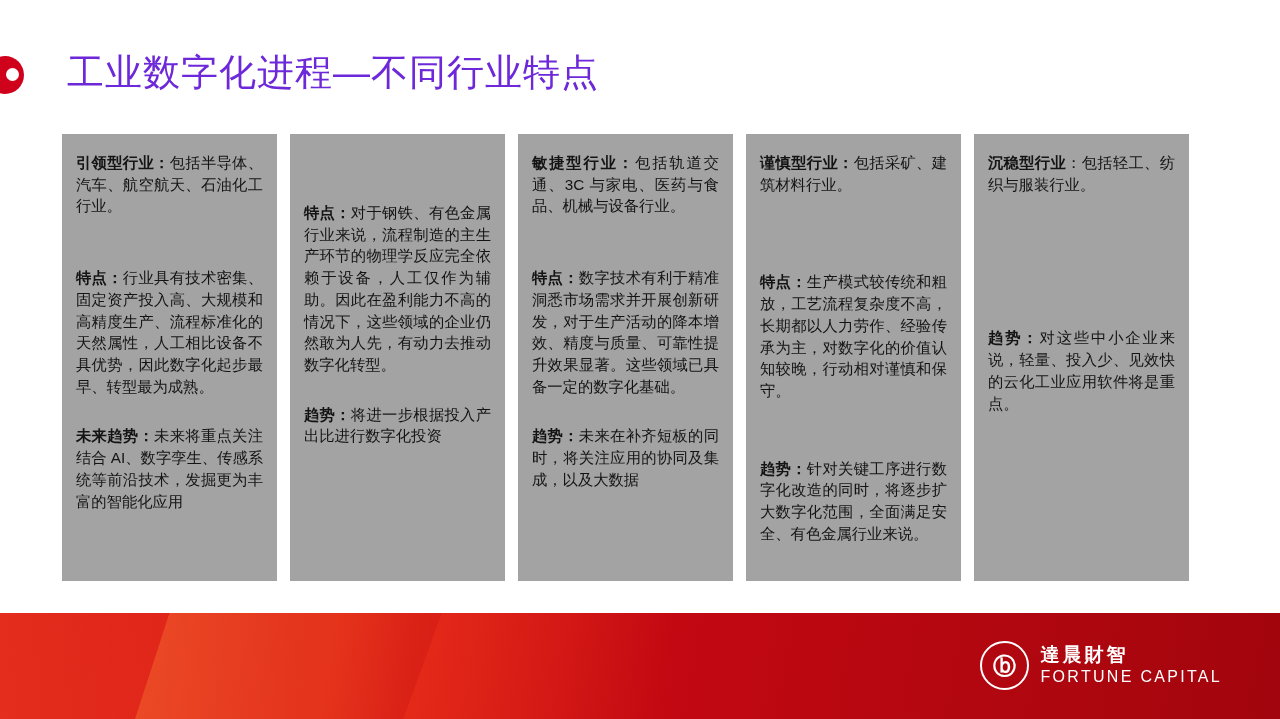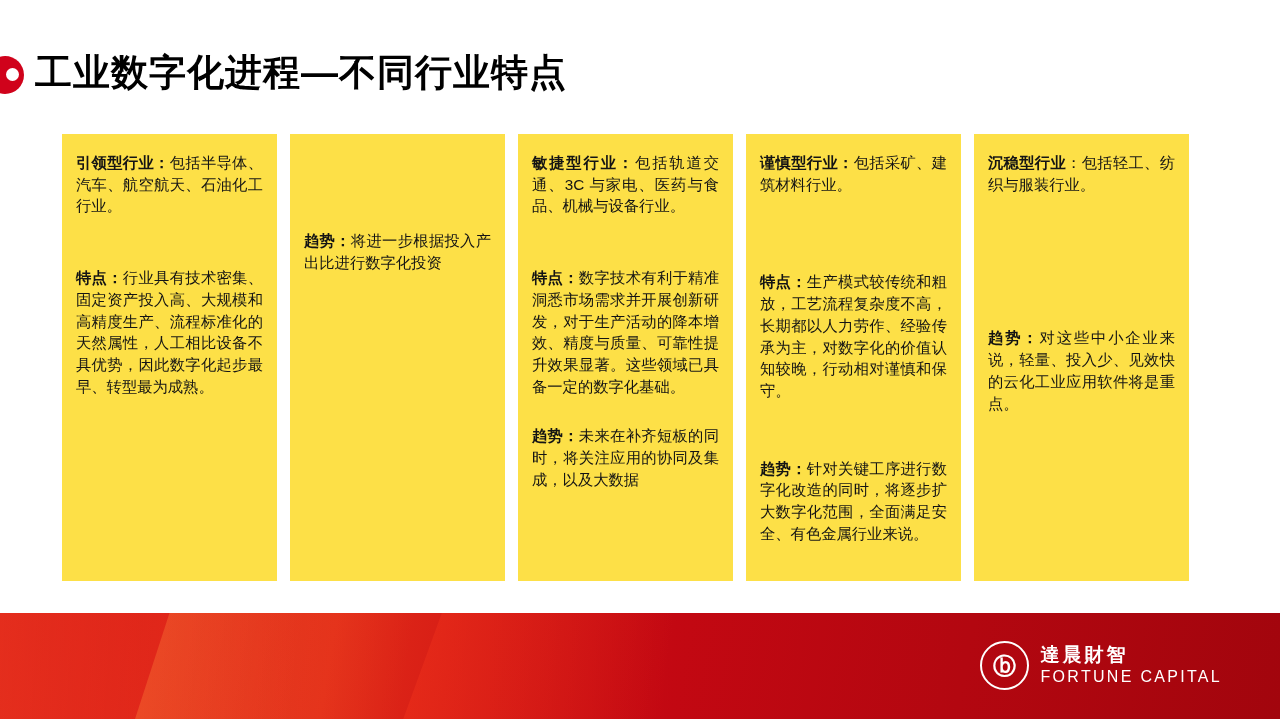--- a/index.html
+++ b/index.html
@@ -42,41 +42,41 @@
     position: absolute;
     left: 20px;
     top: 12px;
     width: 13px;
     height: 13px;
     background: #ffffff;
     border-radius: 50%;
   }
   .page-title {
     position: absolute;
-    left: 35px;
+    left: 67px;
     top: 20px;
     font-size: 37px;
-    color: #000000;
+    color: #6d28d9;
     letter-spacing: 1px;
     white-space: nowrap;
-    font-weight: 700;
+    font-weight: 400;
   }
 
   
   .columns {
     position: absolute;
     top: 134px;
     left: 62px;
     width: 1158px;
     display: flex;
     gap: 13px;
   }
   .col {
     width: 215px;
-    background: #fde047;
+    background: #a3a3a3;
     padding: 18px 14px 16px 14px;
     box-sizing: border-box;
     min-height: 447px;
     display: flex;
     flex-direction: column;
   }
   .block {
     font-size: 15.3px;
     line-height: 1.42;
     color: #141414;
@@ -185,24 +185,30 @@
 
     <div class="col">
       <div class="block block-head">
         <span class="lead">引领型行业：</span><span>包括半导体、汽车、航空航天、石油化工行业。</span>
       </div>
       <div class="spacer-a"></div>
       <div class="block">
         <span class="lead">特点：</span><span>行业具有技术密集、固定资产投入高、大规模和高精度生产、流程标准化的天然属性，人工相比设备不具优势，因此数字化起步最早、转型最为成熟。</span>
       </div>
       <div class="spacer-b"></div>
+      <div class="block">
+        <span class="lead">未来趋势：</span><span>未来将重点关注结合 AI、数字孪生、传感系统等前沿技术，发掘更为丰富的智能化应用</span>
+      </div>
     </div>
 
     <div class="col">
       <div class="spacer-a"></div>
+      <div class="block">
+        <span class="lead">特点：</span><span>对于钢铁、有色金属行业来说，流程制造的主生产环节的物理学反应完全依赖于设备，人工仅作为辅助。因此在盈利能力不高的情况下，这些领域的企业仍然敢为人先，有动力去推动数字化转型。</span>
+      </div>
       <div class="spacer-b"></div>
       <div class="block">
         <span class="lead">趋势：</span><span>将进一步根据投入产出比进行数字化投资</span>
       </div>
     </div>
 
     <div class="col">
       <div class="block block-head">
         <span class="lead">敏捷型行业：</span><span>包括轨道交通、3C 与家电、医药与食品、机械与设备行业。</span>
       </div>

